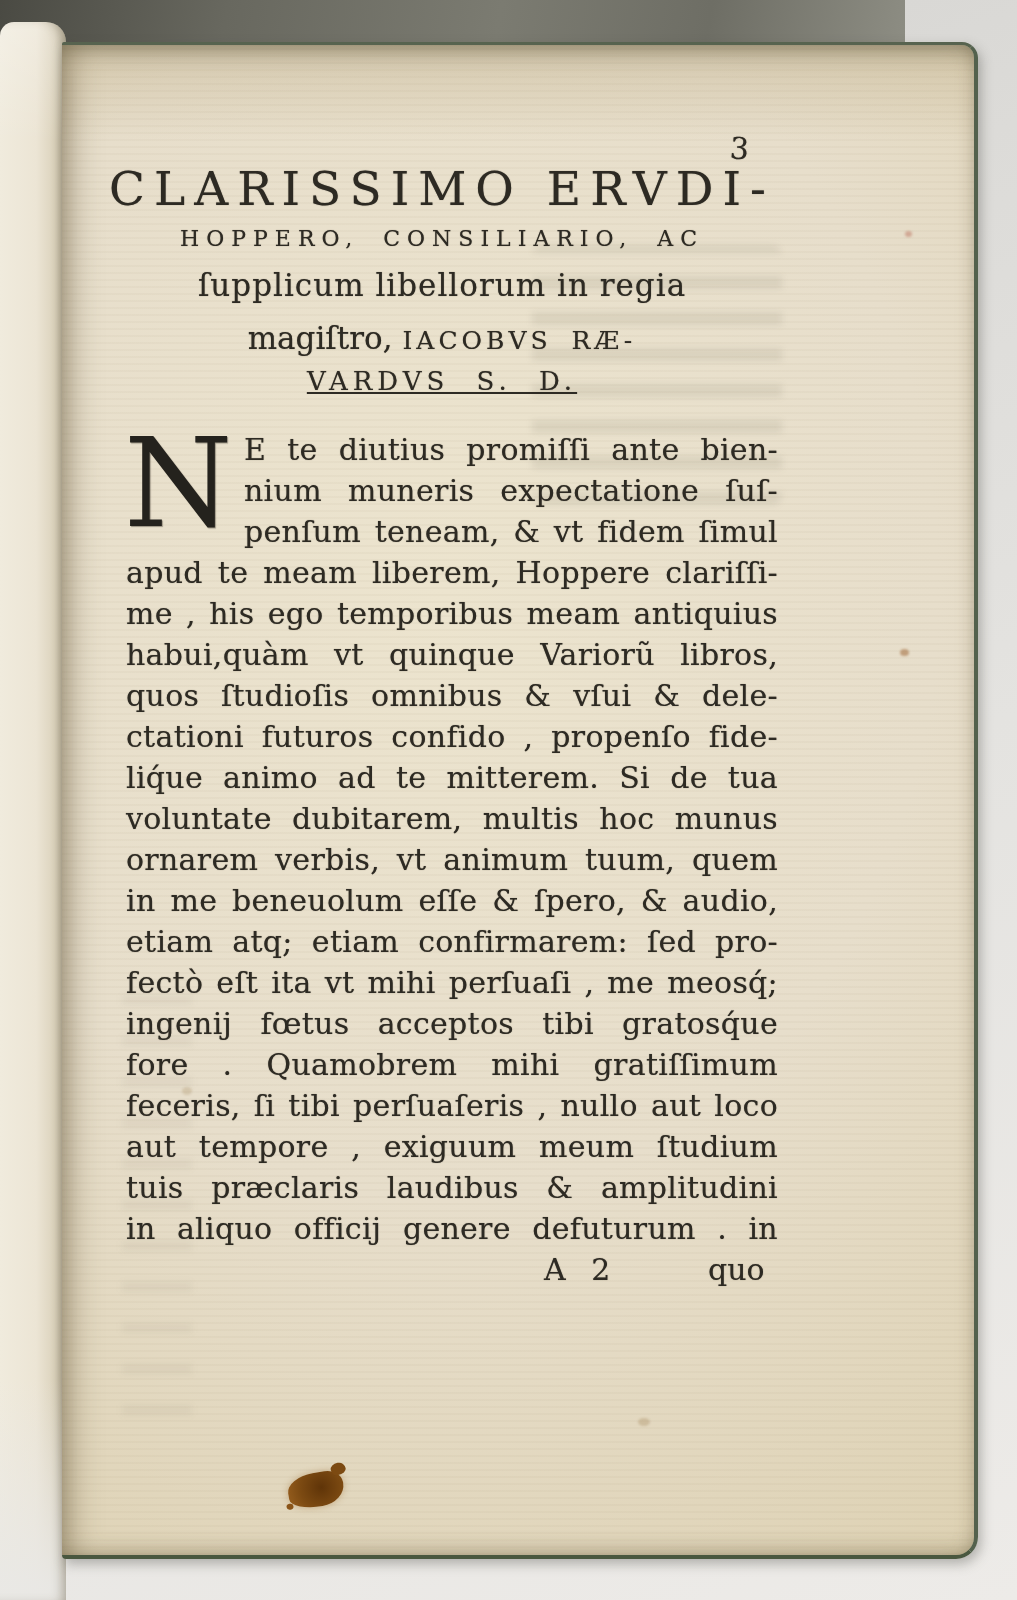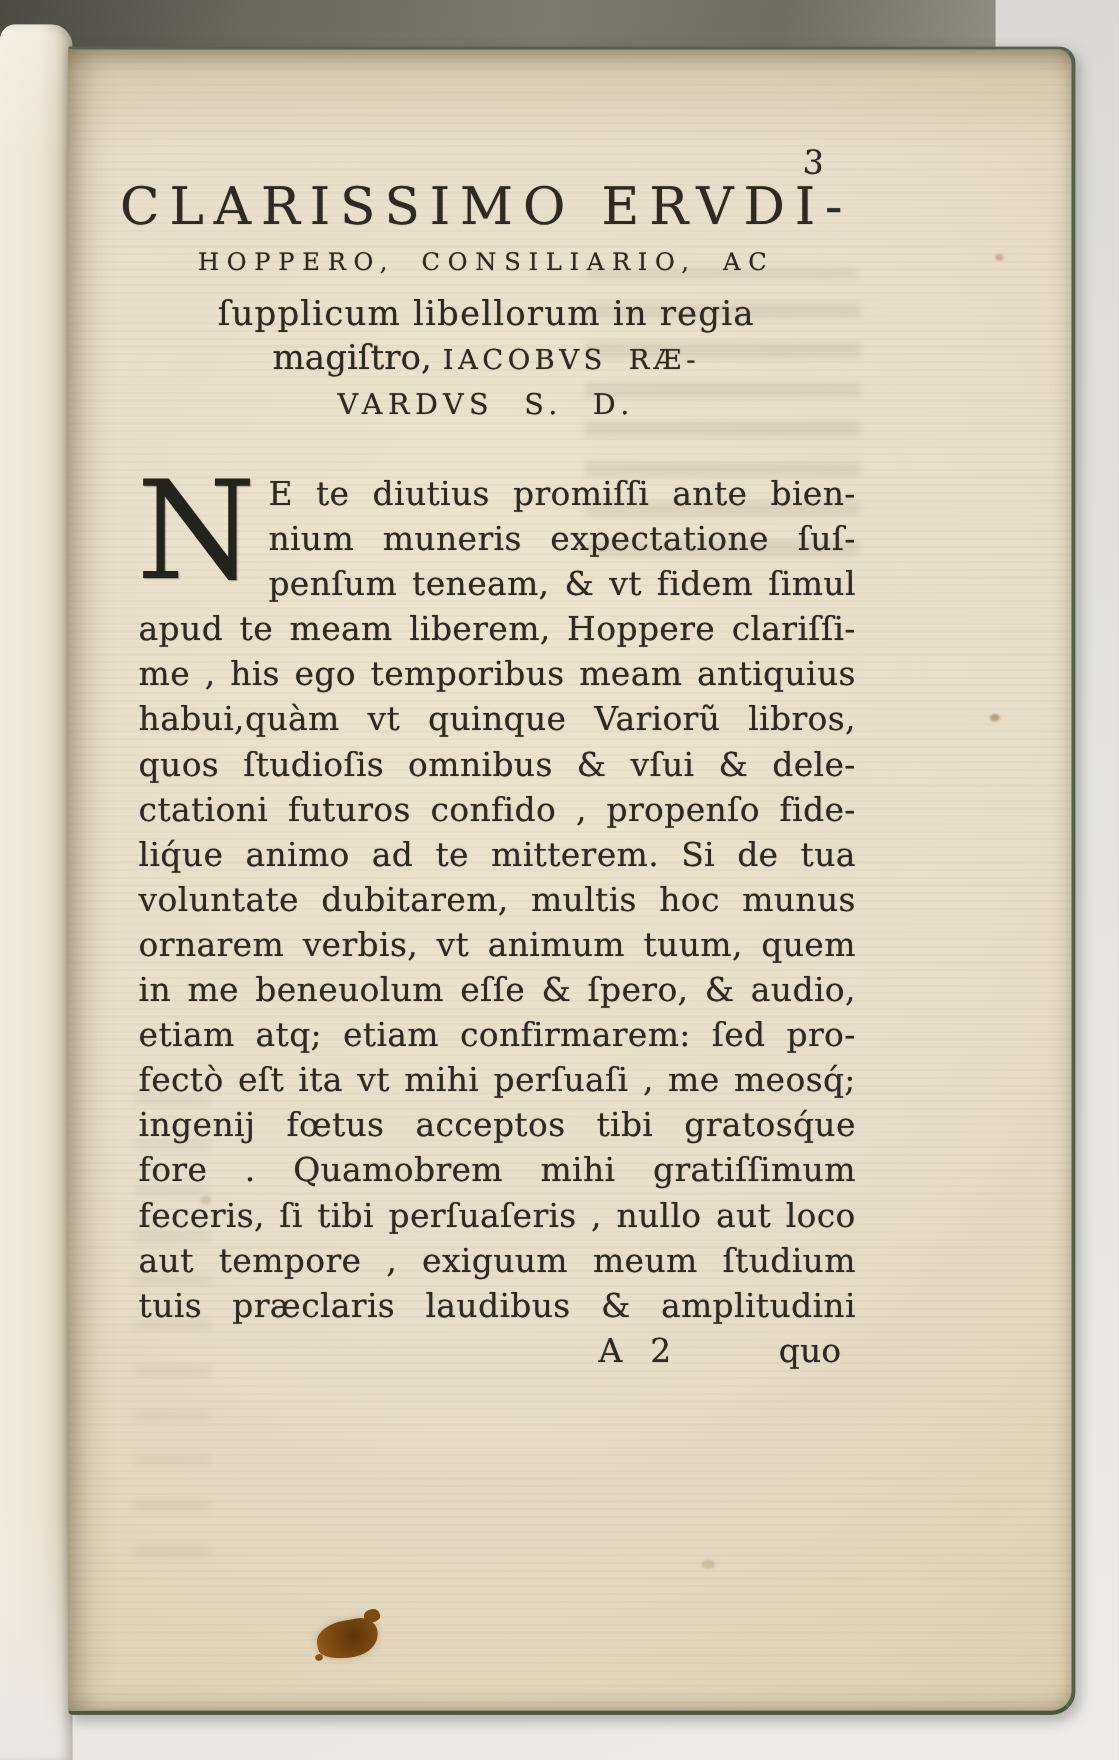--- a/index.html
+++ b/index.html
@@ -40,24 +40,24 @@
       inset 0 16px 24px -14px rgba(85,78,55,0.55),
       inset -10px 0 20px -12px rgba(125,112,80,0.35),
       inset 0 -14px 22px -14px rgba(112,100,68,0.40);
   }
   .ink{color:#2d2a23;text-shadow:0 0 1px rgba(45,40,30,0.55);}
   .page-number{position:absolute;left:668px;top:86px;font-size:30px;transform:rotate(4deg);}
   .heading{position:absolute;left:46px;top:116px;width:668px;text-align:center;}
   .h1{font-size:47px;letter-spacing:9px;margin-bottom:10px;white-space:nowrap;}
   .h2{font-size:36px;letter-spacing:7px;margin-bottom:16px;white-space:nowrap;}
   .h3{font-size:22px;letter-spacing:7px;word-spacing:10px;margin-bottom:16px;white-space:nowrap;text-align:center;}
-  .h4{font-size:31px;letter-spacing:1px;margin-bottom:4px;}
+  .h4{font-size:31px;letter-spacing:1px;margin-bottom:17px;}
   .h5{font-size:31px;margin-bottom:10px;}
   .h5 .caps{font-size:25px;letter-spacing:4px;word-spacing:8px;}
-  .h6{font-size:26px;letter-spacing:5px;word-spacing:14px;}
+  .h6{font-size:26px;letter-spacing:5px;word-spacing:14px;text-decoration:underline;}
   .body-text{position:absolute;left:64px;top:384px;width:652px;font-size:30px;}
   .bl{
     height:41px;line-height:41px;white-space:nowrap;
     text-align:justify;text-align-last:justify;letter-spacing:0.3px;
   }
   .bl.ind{margin-left:118px;}
   .drop-cap{
     position:absolute;left:-2px;top:-8px;font-size:124px;line-height:1;
     color:#24221d;text-shadow:1px 1px 1px rgba(40,35,25,0.4);
   }
@@ -135,20 +135,21 @@
       <div class="bl">voluntate dubitarem, multis hoc munus</div>
       <div class="bl">ornarem verbis, vt animum tuum, quem</div>
       <div class="bl">in me beneuolum eſſe &amp; ſpero, &amp; audio,</div>
       <div class="bl">etiam atq; etiam confirmarem: ſed pro-</div>
       <div class="bl">fectò eſt ita vt mihi perſuaſi , me meosq́;</div>
       <div class="bl">ingenij fœtus acceptos tibi gratosq́ue</div>
       <div class="bl">fore .  Quamobrem mihi gratiſſimum</div>
       <div class="bl">feceris, ſi tibi perſuaſeris , nullo aut loco</div>
       <div class="bl">aut tempore , exiguum meum ſtudium</div>
       <div class="bl">tuis præclaris laudibus &amp; amplitudini</div>
+      <div class="bl">in aliquo officij genere defuturum . in</div>
       <div class="sig-line">
         <span class="sig-a">A 2</span>
         <span class="sig-q">quo</span>
       </div>
     </div>
 
     <div class="stain"></div>
     <div class="fox fox1"></div>
     <div class="fox fox2"></div>
     <div class="fox fox3"></div>

